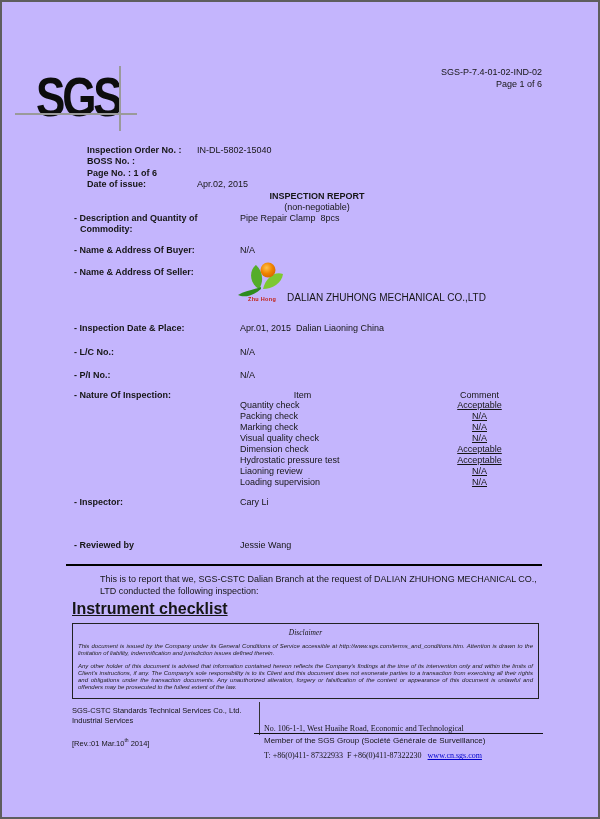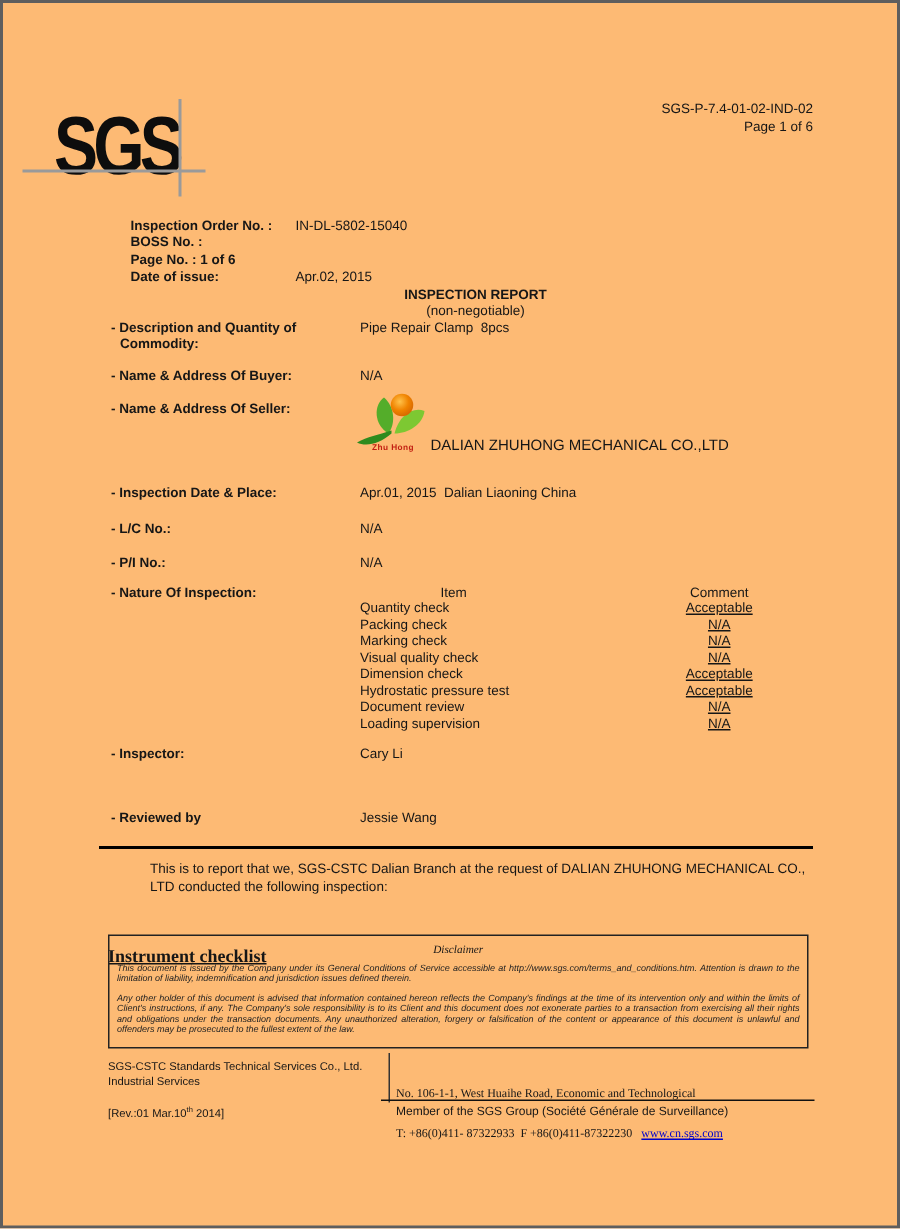--- a/index.html
+++ b/index.html
@@ -1,17 +1,17 @@
 <!DOCTYPE html>
 <html><head>
 <meta charset="utf-8">
 <style>
   html,body{margin:0;padding:0;background:#fff;}
   .page{position:relative;width:600px;height:819px;box-sizing:border-box;border:2px solid #5e5e5e;
-        background:#fdba74;font-family:"Liberation Sans",sans-serif;color:#161616;overflow:hidden;}
+        background:#c4b5fd;font-family:"Liberation Sans",sans-serif;color:#161616;overflow:hidden;}
   .page > *{position:absolute;}
 
   
   .sgs{left:34px;top:68px;font-size:55px;font-weight:bold;line-height:55px;letter-spacing:-4px;
        transform:scaleX(0.8);transform-origin:0 0;color:#0d0d0d;}
   .hline{left:13px;top:111px;width:122px;height:2px;background:#9a9a9a;}
   .vline{left:117px;top:64px;width:2px;height:65px;background:#9a9a9a;}
   .docref{left:340px;top:65px;width:200px;text-align:right;font-size:9px;line-height:11.5px;}
 
   
@@ -30,21 +30,21 @@
   .company{left:285px;top:290px;font-size:10px;white-space:nowrap;}
 
   
   .nhead-item{left:238px;top:388px;width:125px;text-align:center;font-size:9px;}
   .nhead-com{left:430px;top:388px;width:95px;text-align:center;font-size:9px;}
   .nitem-col{left:238px;top:398px;font-size:9px;line-height:11px;white-space:nowrap;}
   .ncom-col{left:430px;top:398px;width:95px;font-size:9px;line-height:11px;text-align:center;text-decoration:underline;}
 
   .sep{left:64px;top:562px;width:476px;height:2px;background:#000;}
   .statement{left:70px;top:571px;width:455px;font-size:9px;line-height:12px;margin-left:28px;}
-  .checklist{left:70px;top:628px;font-size:12px;font-weight:bold;text-decoration:underline;font-family:Liberation Serif, serif;}
+  .checklist{left:70px;top:598px;font-size:16px;font-weight:bold;text-decoration:underline;}
 
   
   .disc{left:70px;top:621px;width:467px;height:76px;border:1px solid #222;box-sizing:border-box;font-style:italic;}
   .disc .dtitle{position:absolute;top:4px;left:0;width:100%;text-align:center;
                 font-family:"Liberation Serif",serif;font-size:7.5px;}
   .disc p{position:absolute;left:5px;right:5px;margin:0;font-size:6px;line-height:7px;
           text-align:justify;color:#222;}
   .disc .p1{top:19px;}
   .disc .p2{top:39px;}
 
@@ -130,21 +130,21 @@
   <div class="nhead-item">Item</div>
   <div class="nhead-com">Comment</div>
 
   <div class="nitem-col">
     <div>Quantity check</div>
     <div>Packing check</div>
     <div>Marking check</div>
     <div>Visual quality check</div>
     <div>Dimension check</div>
     <div>Hydrostatic pressure test</div>
-    <div>Document review</div>
+    <div>Liaoning review</div>
     <div>Loading supervision</div>
   </div>
   <div class="ncom-col">
     <div>Acceptable</div>
     <div>N/A</div>
     <div>N/A</div>
     <div>N/A</div>
     <div>Acceptable</div>
     <div>Acceptable</div>
     <div>N/A</div>

